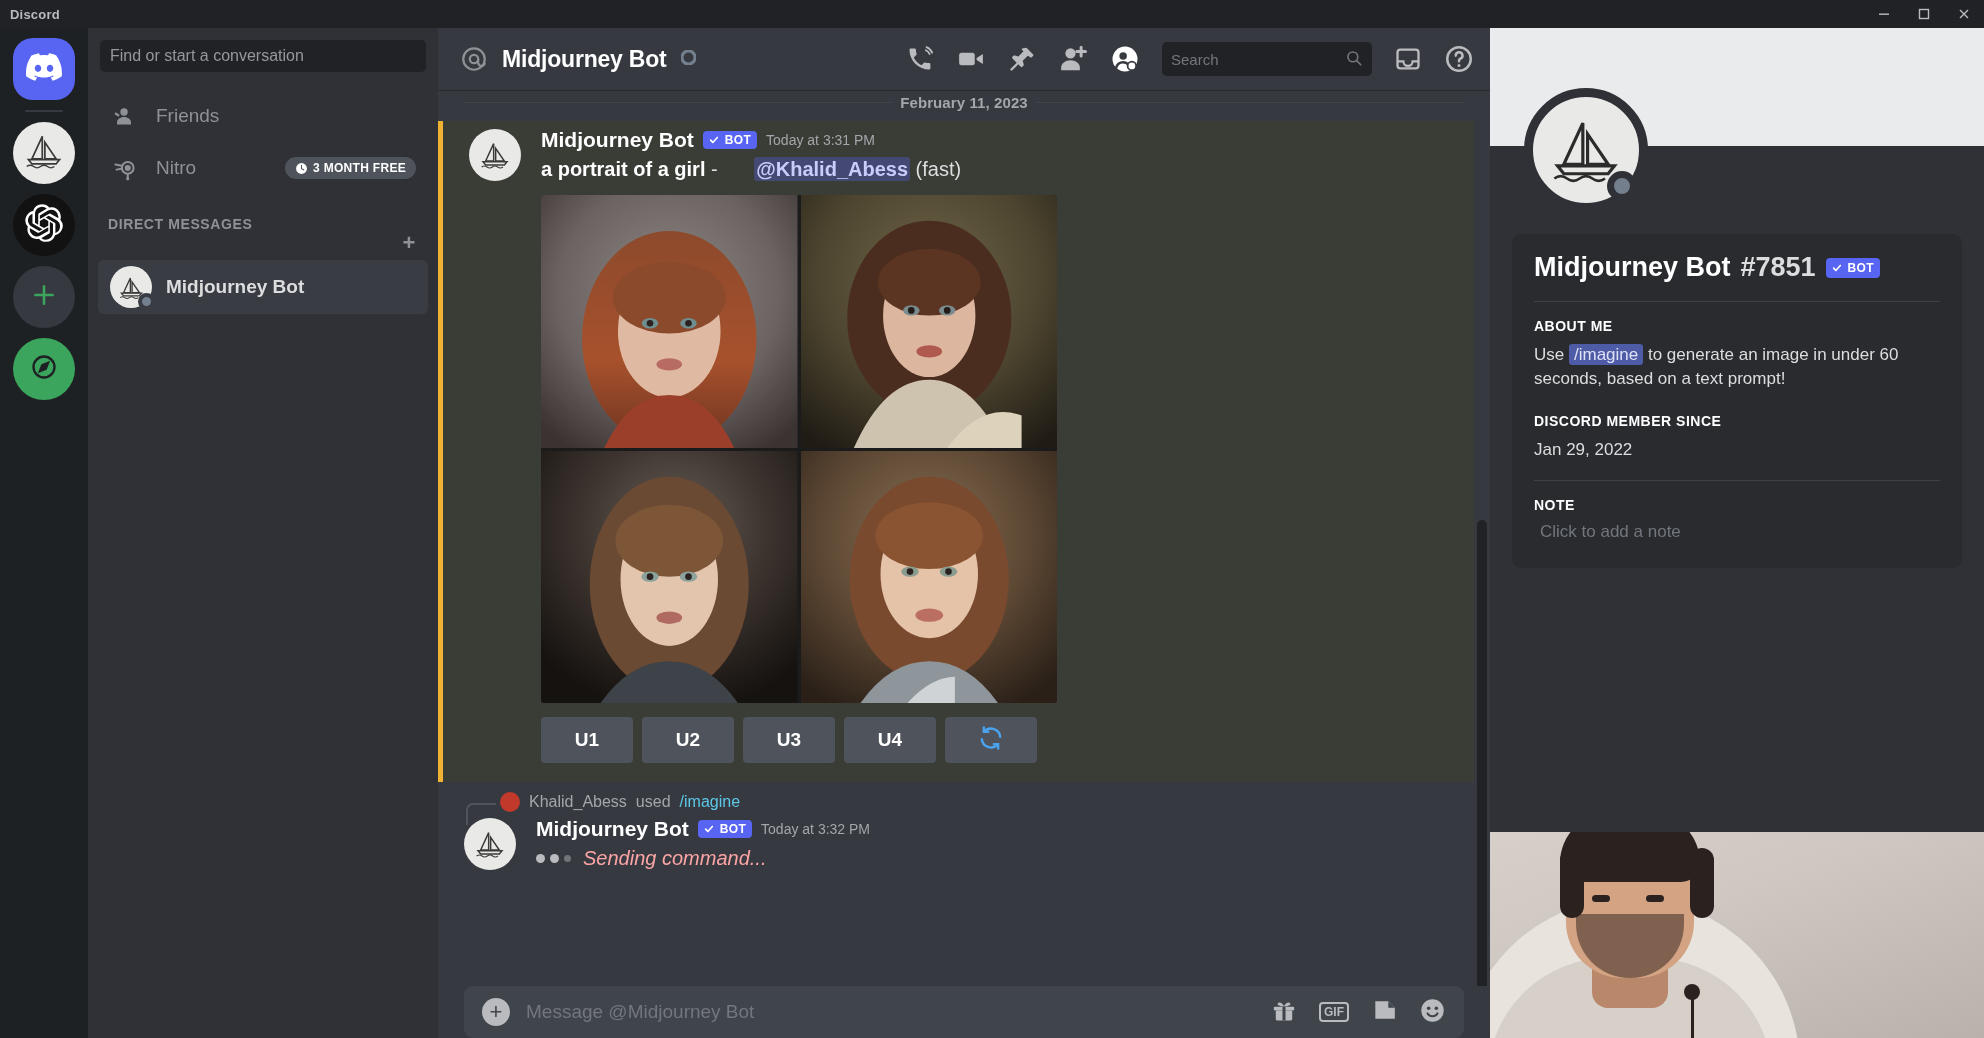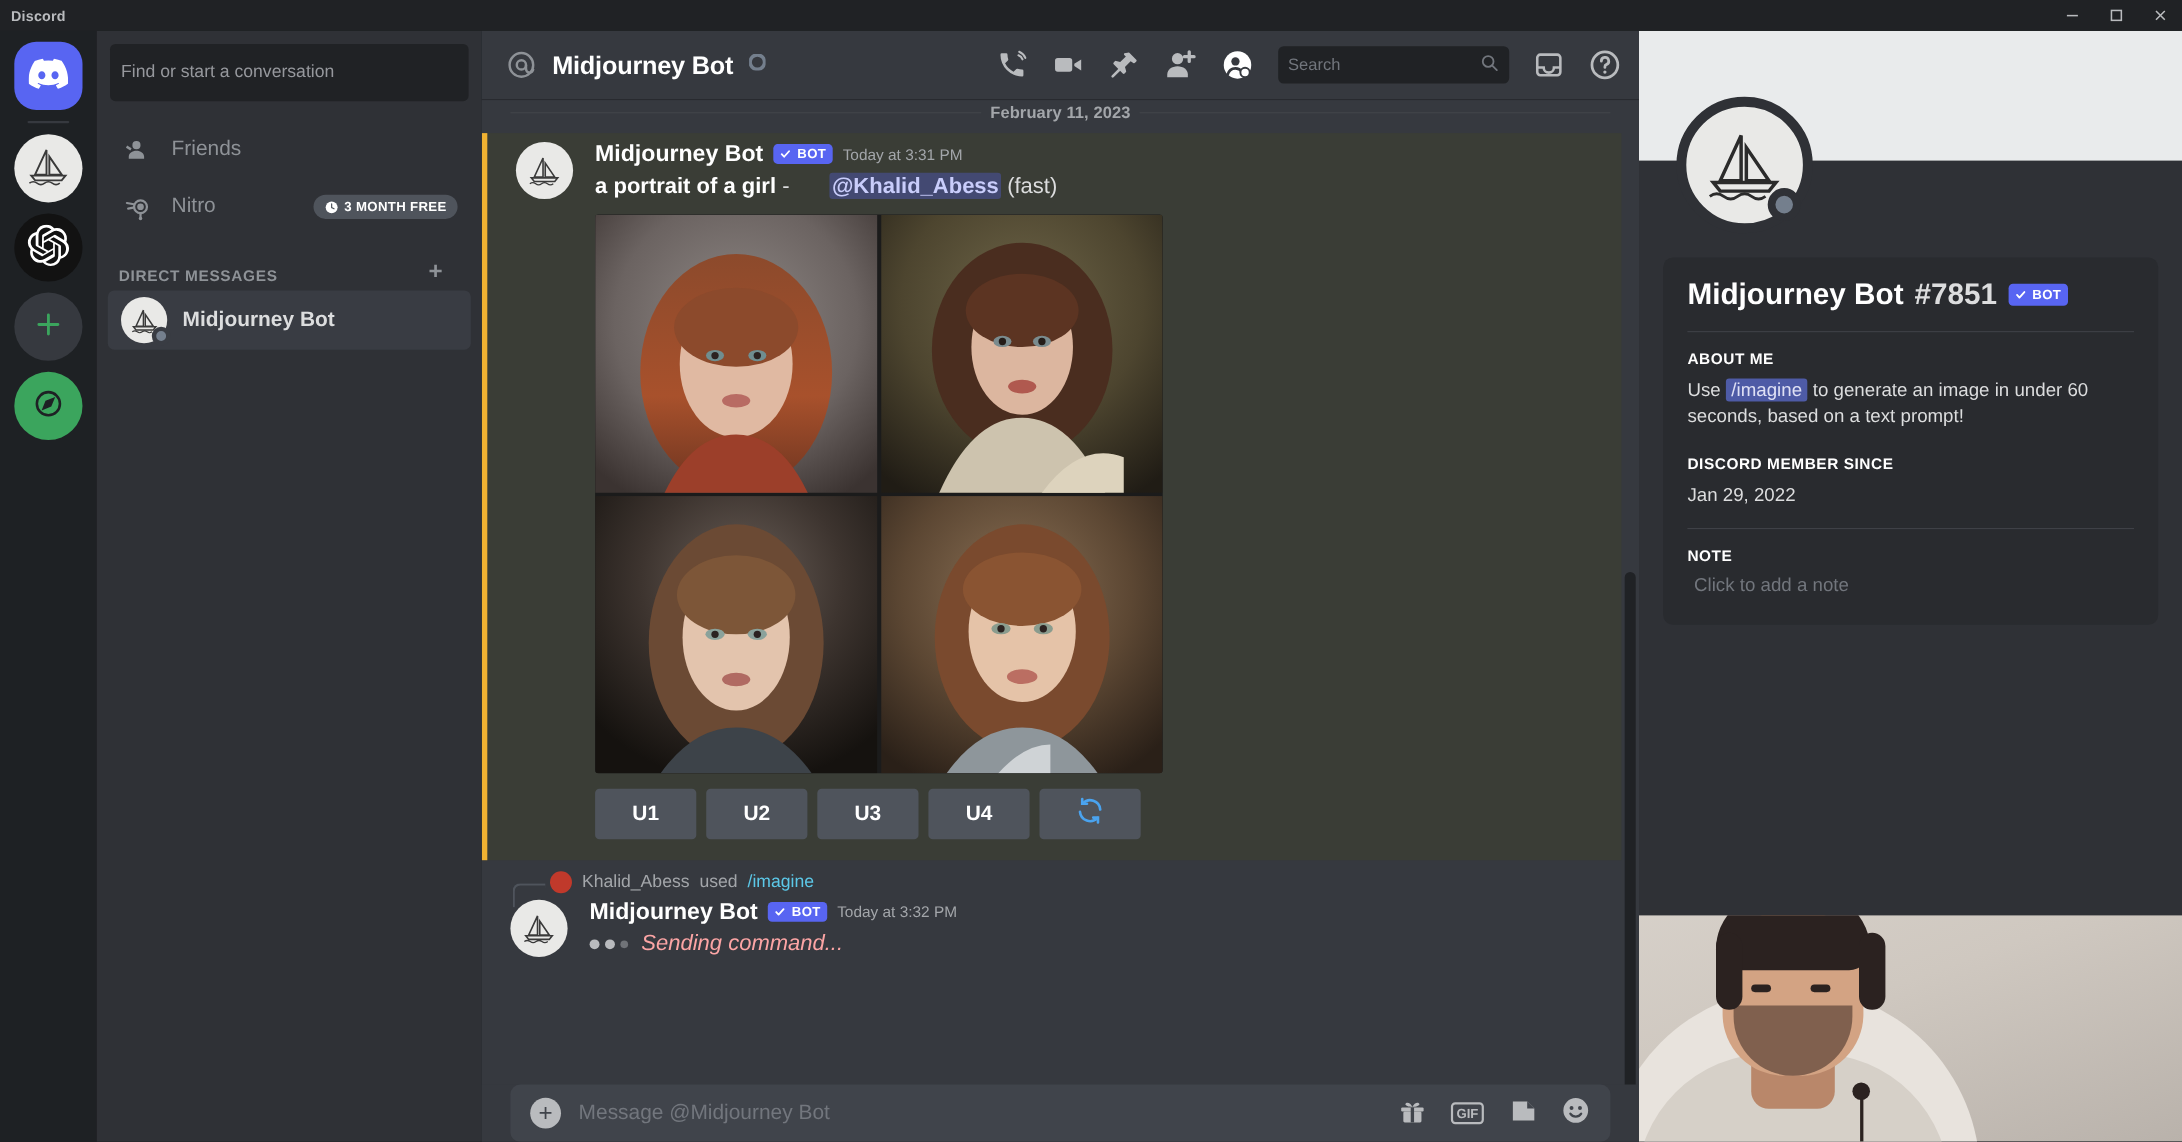--- a/index.html
+++ b/index.html
@@ -49,39 +49,39 @@
   .guild.explore { background: #3ba55d; color: #fff; }
   .rail-sep { width: 38px; height: 2px; background: #36393f; border-radius: 1px; flex: 0 0 2px; }
 
   
   .dm-sidebar {
     width: 350px; flex: 0 0 350px; background: #2f3136;
     display: flex; flex-direction: column; overflow: hidden;
   }
   .dm-search-wrap { padding: 12px 12px 10px 12px; }
   .dm-search {
-    width: 100%; height: 52px; background: #202225; border-radius: 5px;
+    width: 100%; height: 32px; background: #202225; border-radius: 5px;
     display: flex; align-items: center; padding: 0 10px;
     color: #96989d; font-size: 16px;
   }
   .dm-list { padding: 8px 10px 0 10px; flex: 1 1 auto; overflow: hidden; }
   .dm-row {
     height: 52px; border-radius: 5px; display: flex; align-items: center;
     padding: 0 12px; gap: 16px; color: #8e9297; font-size: 19px; text-align: center;
   }
   .dm-row .ico { width: 30px; display: flex; align-items: center; justify-content: center; color: #8e9297; }
   .nitro-badge {
     margin-left: auto; background: #4f545c; color: #fff; border-radius: 11px;
     font-size: 12px; font-weight: bold; letter-spacing: .3px;
     padding: 4px 10px; display: flex; align-items: center; gap: 5px;
     white-space: nowrap;
   }
   .dm-header {
-    display: flex; align-items: flex-end; margin: 22px 21px 6px 10px;
-    color: #8e9297; font-size: 14px; font-weight: bold; letter-spacing: .6px;
+    display: flex; align-items: flex-start; margin: 22px 8px 6px 10px;
+    color: #8e9297; font-size: 14px; font-weight: bold; letter-spacing: .6px; flex-direction: column;
   }
   .dm-header .plus { margin-left: auto; font-size: 22px; line-height: 1; color: #8e9297; padding-right: 4px;}
   .dm-item {
     height: 54px; border-radius: 6px; display: flex; align-items: center;
     padding: 0 12px; gap: 14px; background: #393c43; color: #dcddde;
     font-size: 19px; font-weight: bold;
   }
   .dm-avatar {
     width: 42px; height: 42px; border-radius: 50%; background: #e9e9e7;
     display: flex; align-items: center; justify-content: center; position: relative; flex:0 0 42px;

